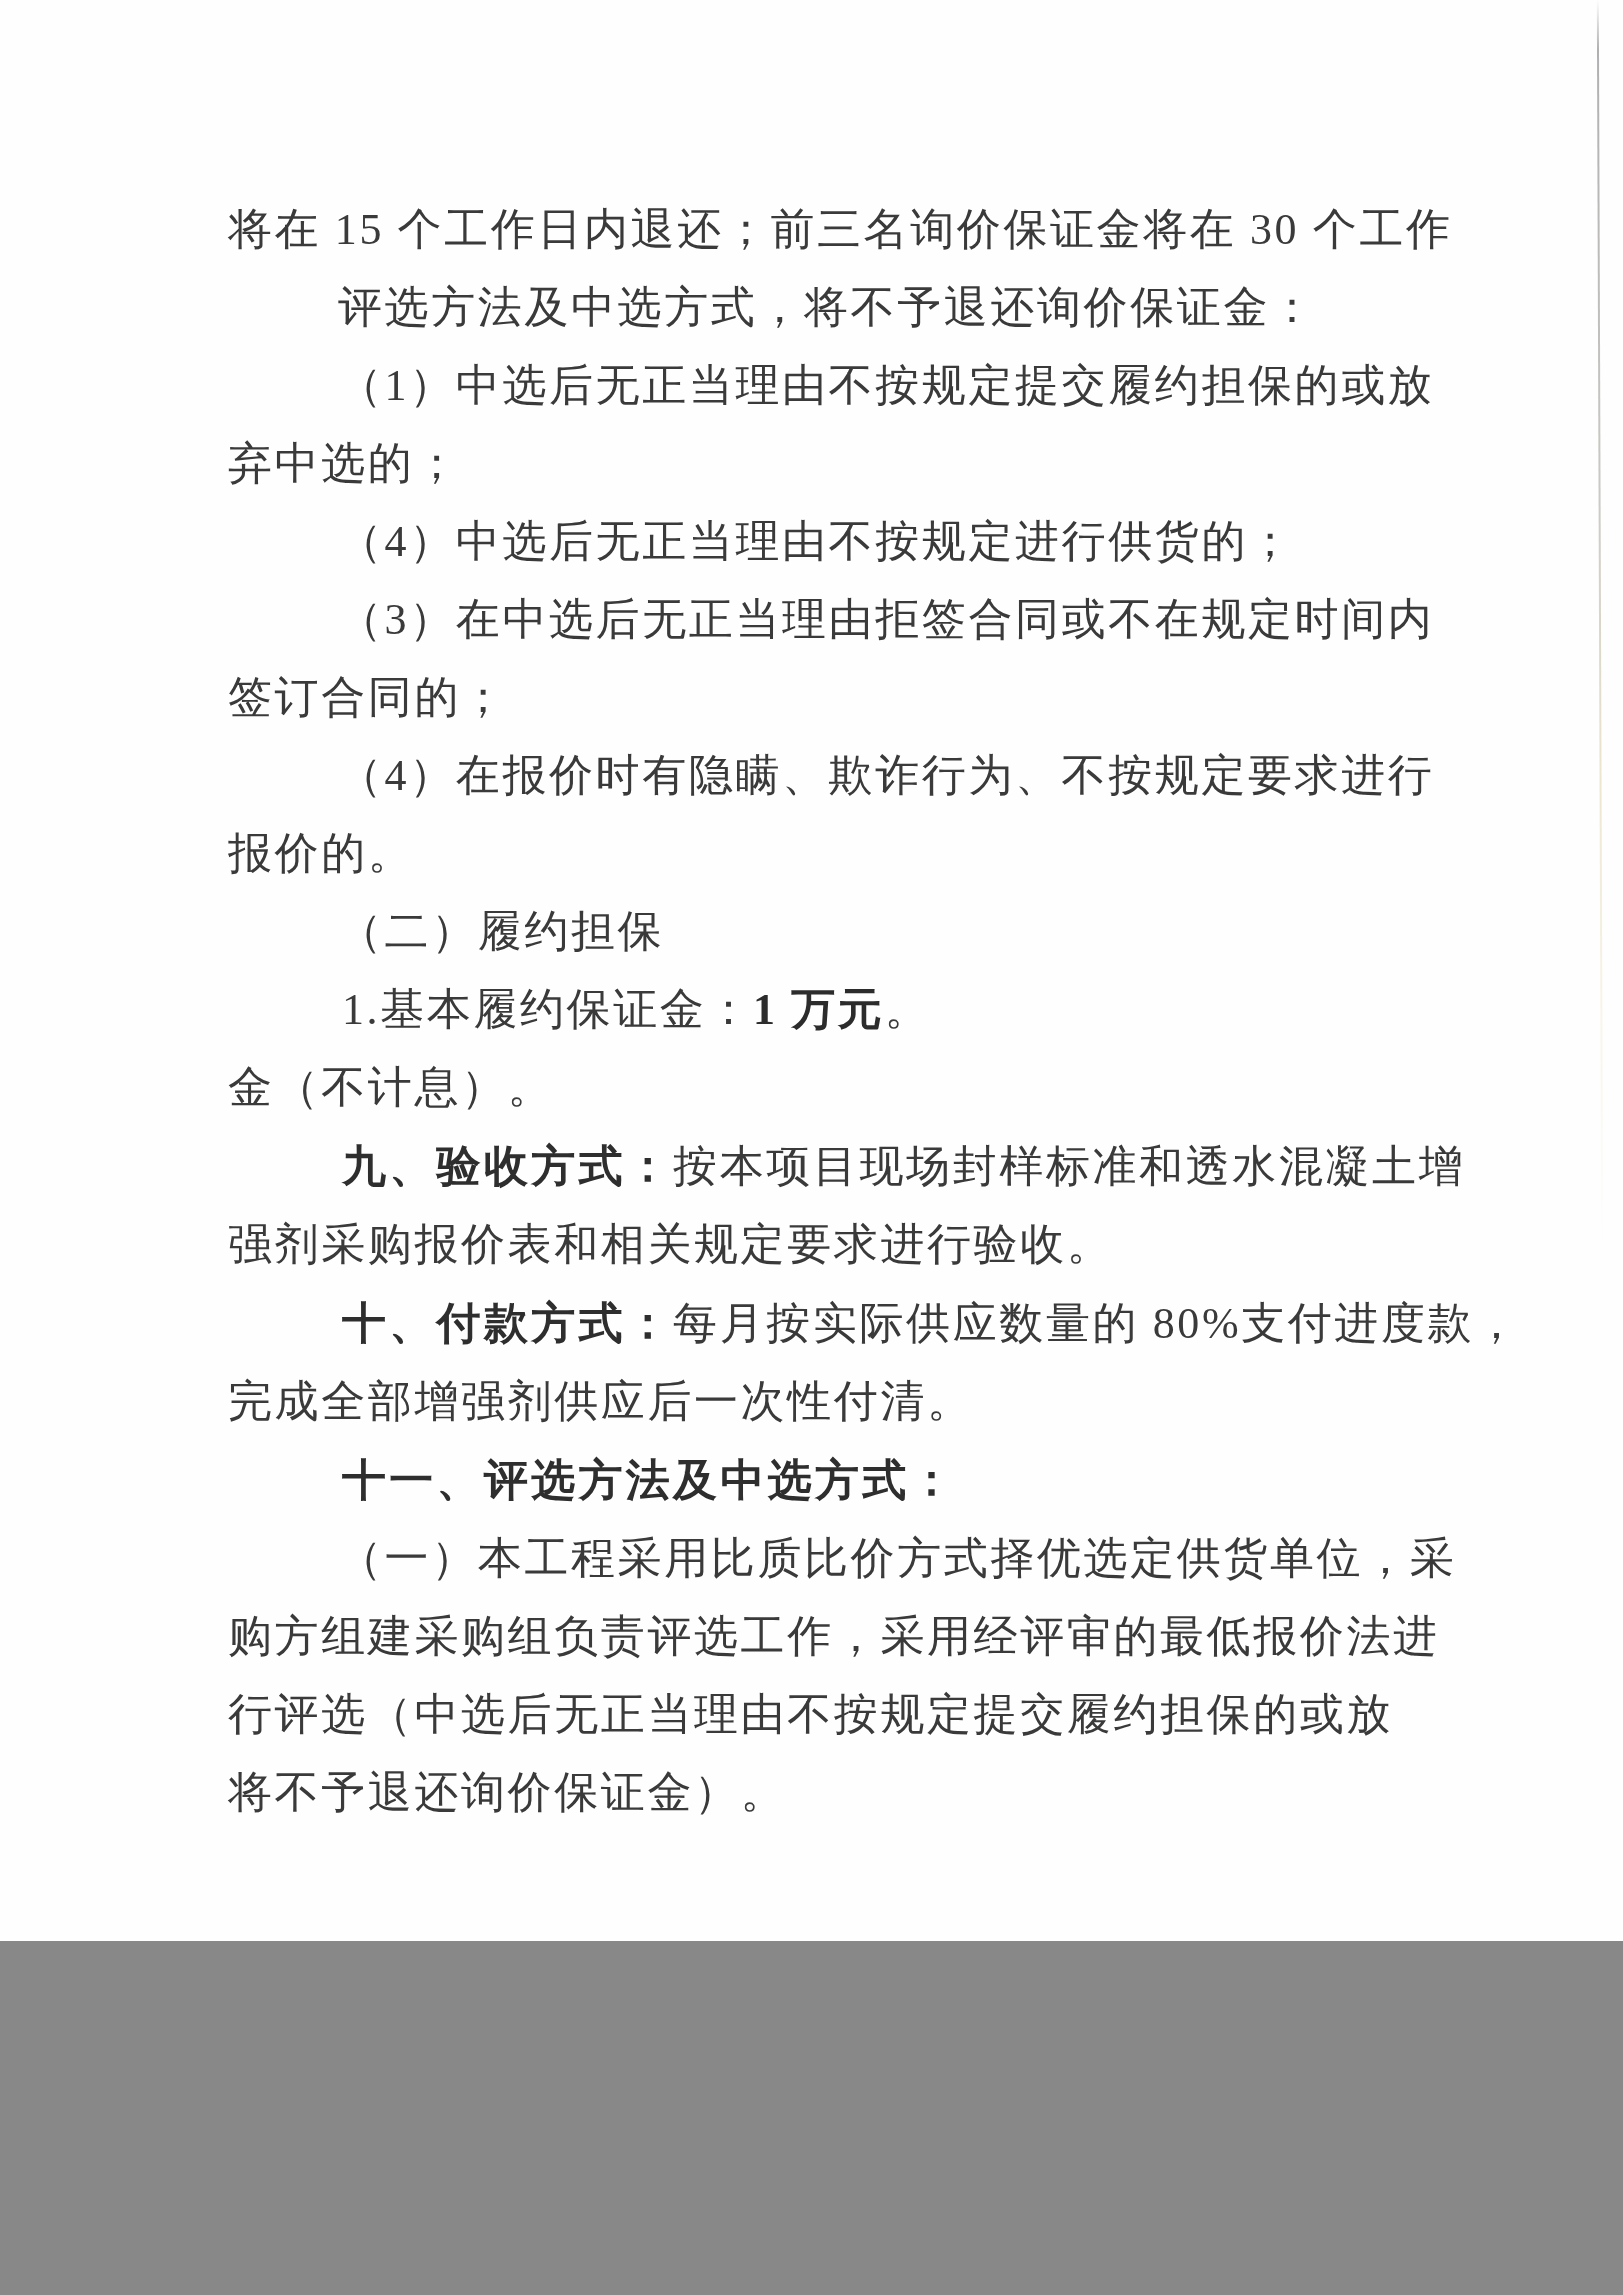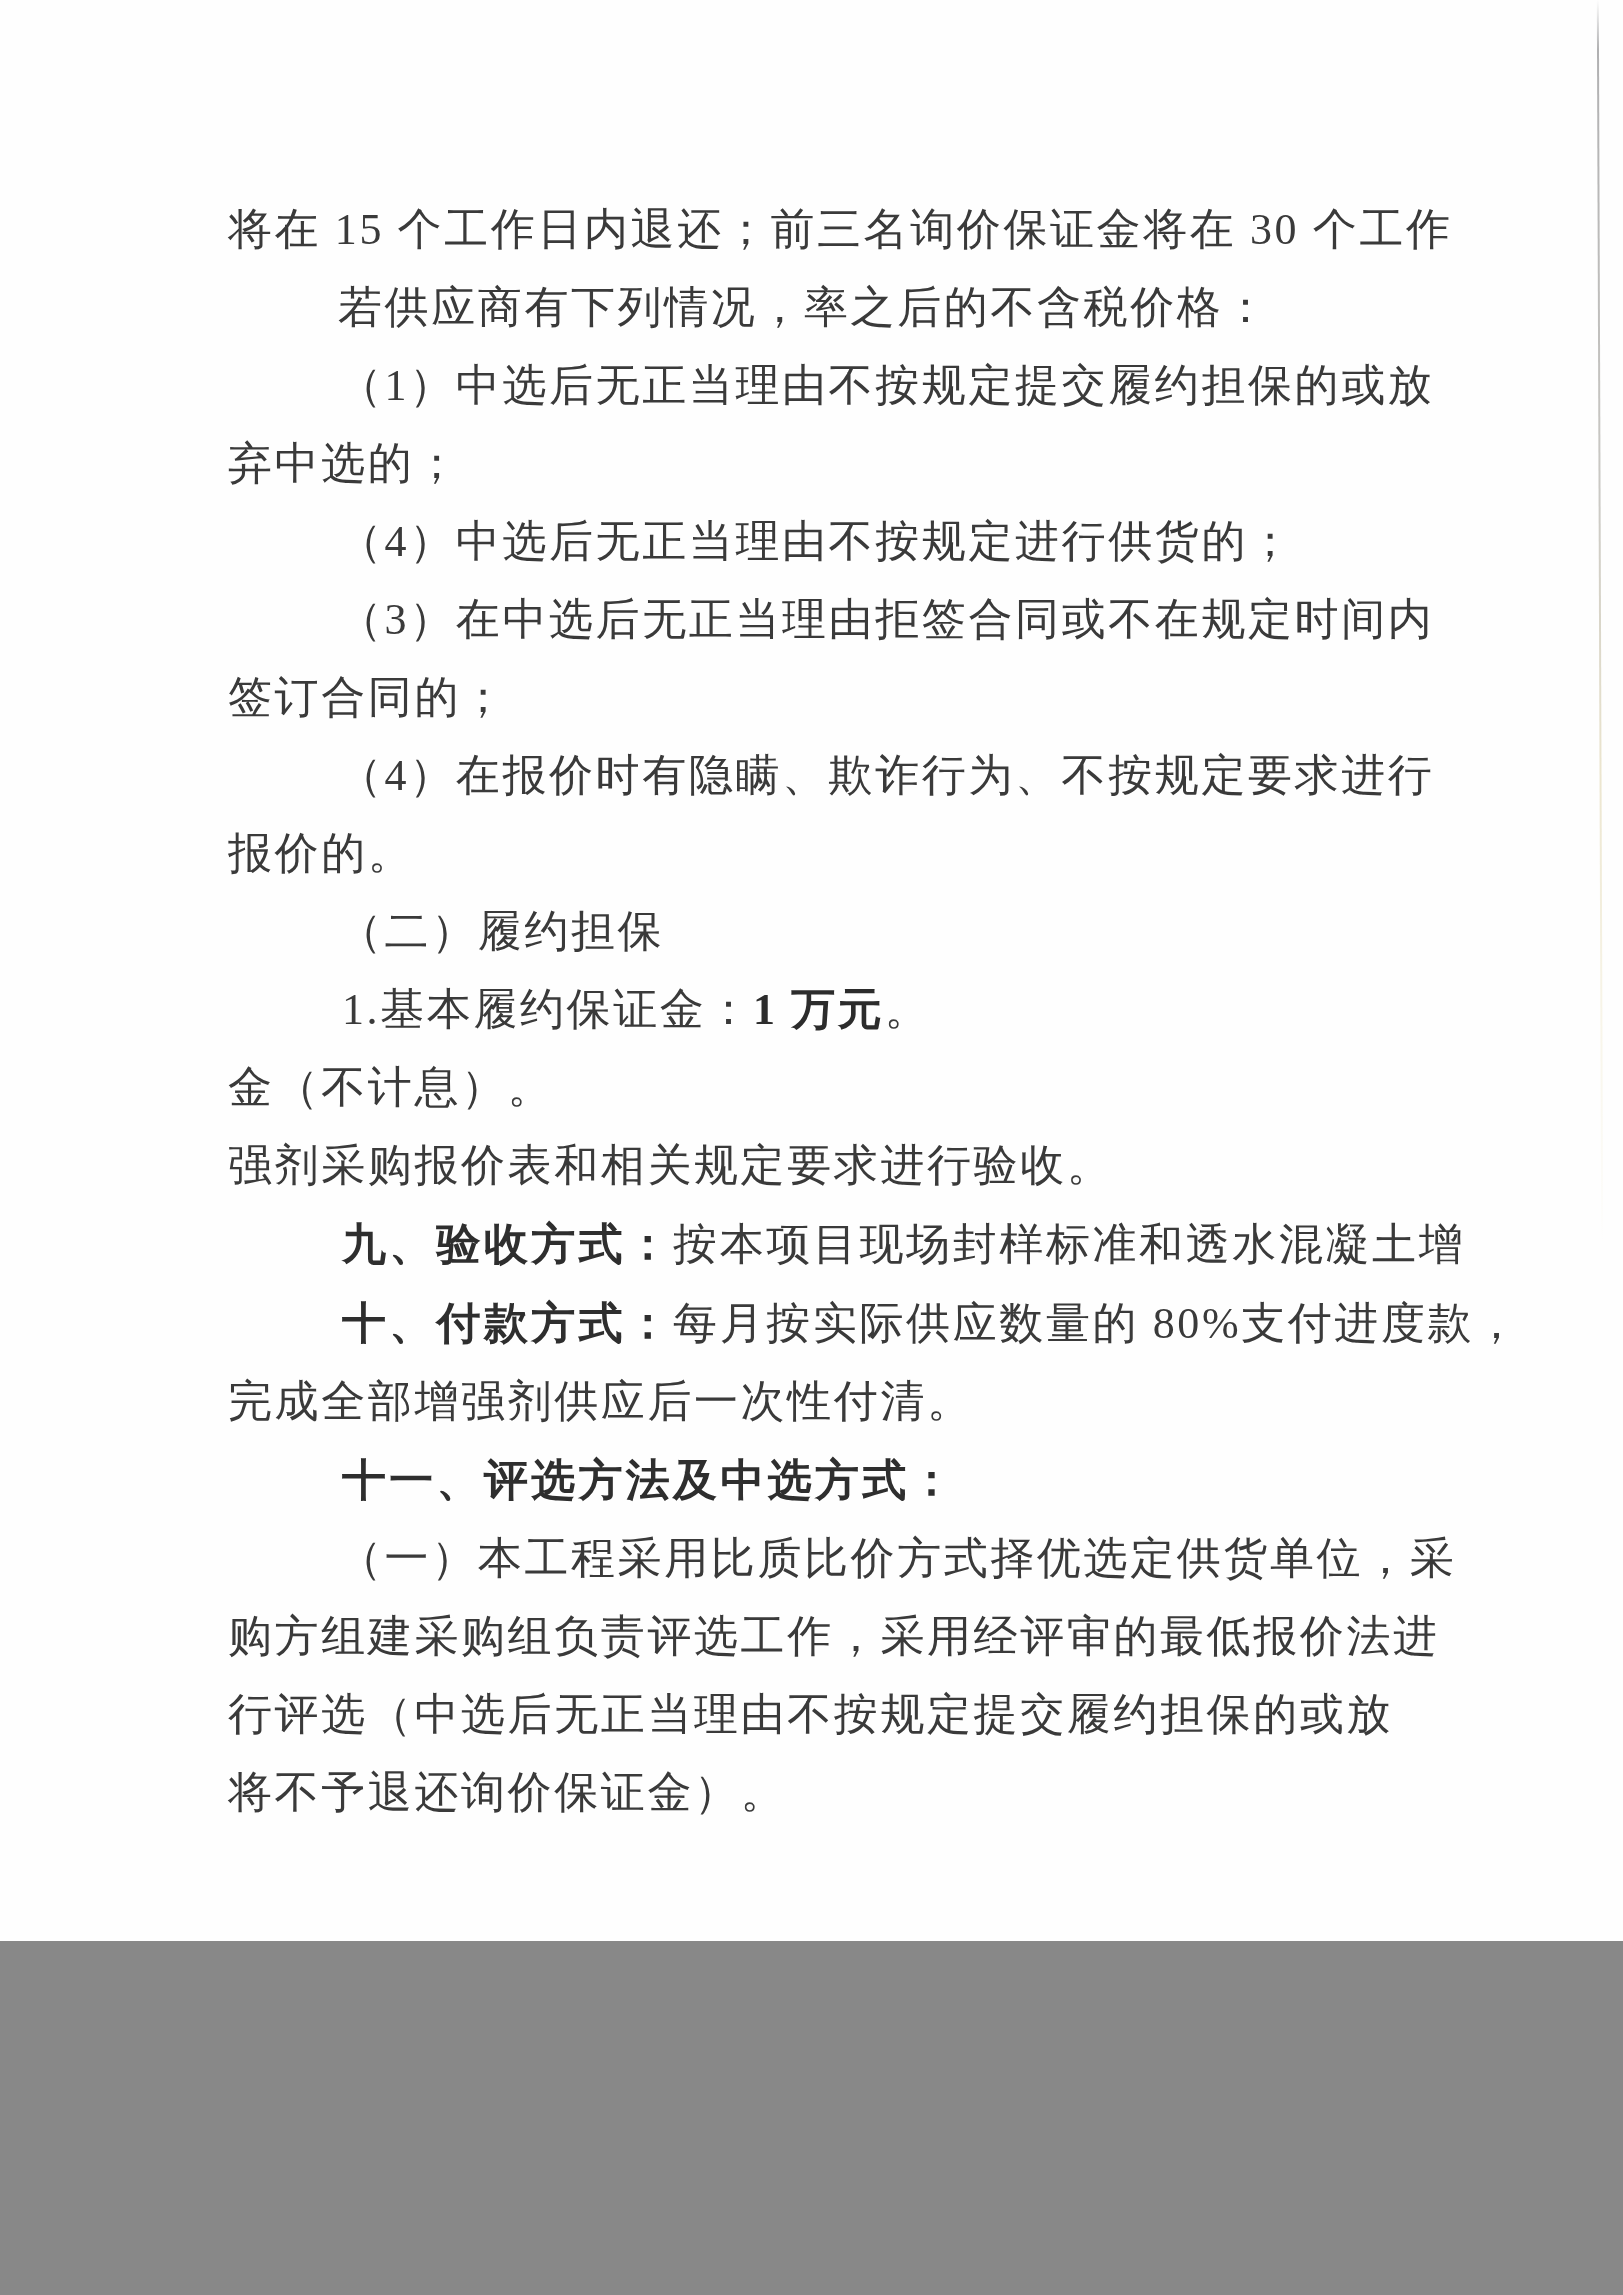--- a/index.html
+++ b/index.html
@@ -62,37 +62,37 @@
 </style>
 </head>
 <body>
 
 <div class="page">
   <div class="scan-fold"></div>
   <div class="scan-left"></div>
 
   <div class="body-text">
     <div class="line">将在 15 个工作日内退还；前三名询价保证金将在 30 个工作</div>
-    <div class="line ind-a">若供应商有下列情况，率之后的不含税价格：</div>
+    <div class="line ind-a">评选方法及中选方式，将不予退还询价保证金：</div>
     <div class="line ind-a">（1）中选后无正当理由不按规定提交履约担保的或放</div>
     <div class="line">弃中选的；</div>
     <div class="line ind-a">（4）中选后无正当理由不按规定进行供货的；</div>
     <div class="line ind-a">（3）在中选后无正当理由拒签合同或不在规定时间内</div>
     <div class="line">签订合同的；</div>
     <div class="line ind-a">（4）在报价时有隐瞒、欺诈行为、不按规定要求进行</div>
     <div class="line">报价的。</div>
     <div class="line ind-a">（二）履约担保</div>
 
     <div class="line ind-b"><span>1.基本履约保证金：</span><span class="b">1 万元</span><span>。</span></div>
 
     <div class="line">金（不计息）。</div>
 
+    <div class="line ind-b"><span class="hd">九、验收方式：</span><span>按本项目现场封样标准和透水混凝土增</span></div>
+
     <div class="line">强剂采购报价表和相关规定要求进行验收。</div>
-
-    <div class="line ind-b"><span class="hd">九、验收方式：</span><span>按本项目现场封样标准和透水混凝土增</span></div>
 
     <div class="line ind-b"><span class="hd">十、付款方式：</span><span>每月按实际供应数量的 80%支付进度款，</span></div>
 
     <div class="line">完成全部增强剂供应后一次性付清。</div>
 
     <div class="line ind-b"><span class="hd">十一、评选方法及中选方式：</span></div>
 
     <div class="line ind-a">（一）本工程采用比质比价方式择优选定供货单位，采</div>
     <div class="line">购方组建采购组负责评选工作，采用经评审的最低报价法进</div>
     <div class="line">行评选（中选后无正当理由不按规定提交履约担保的或放</div>

